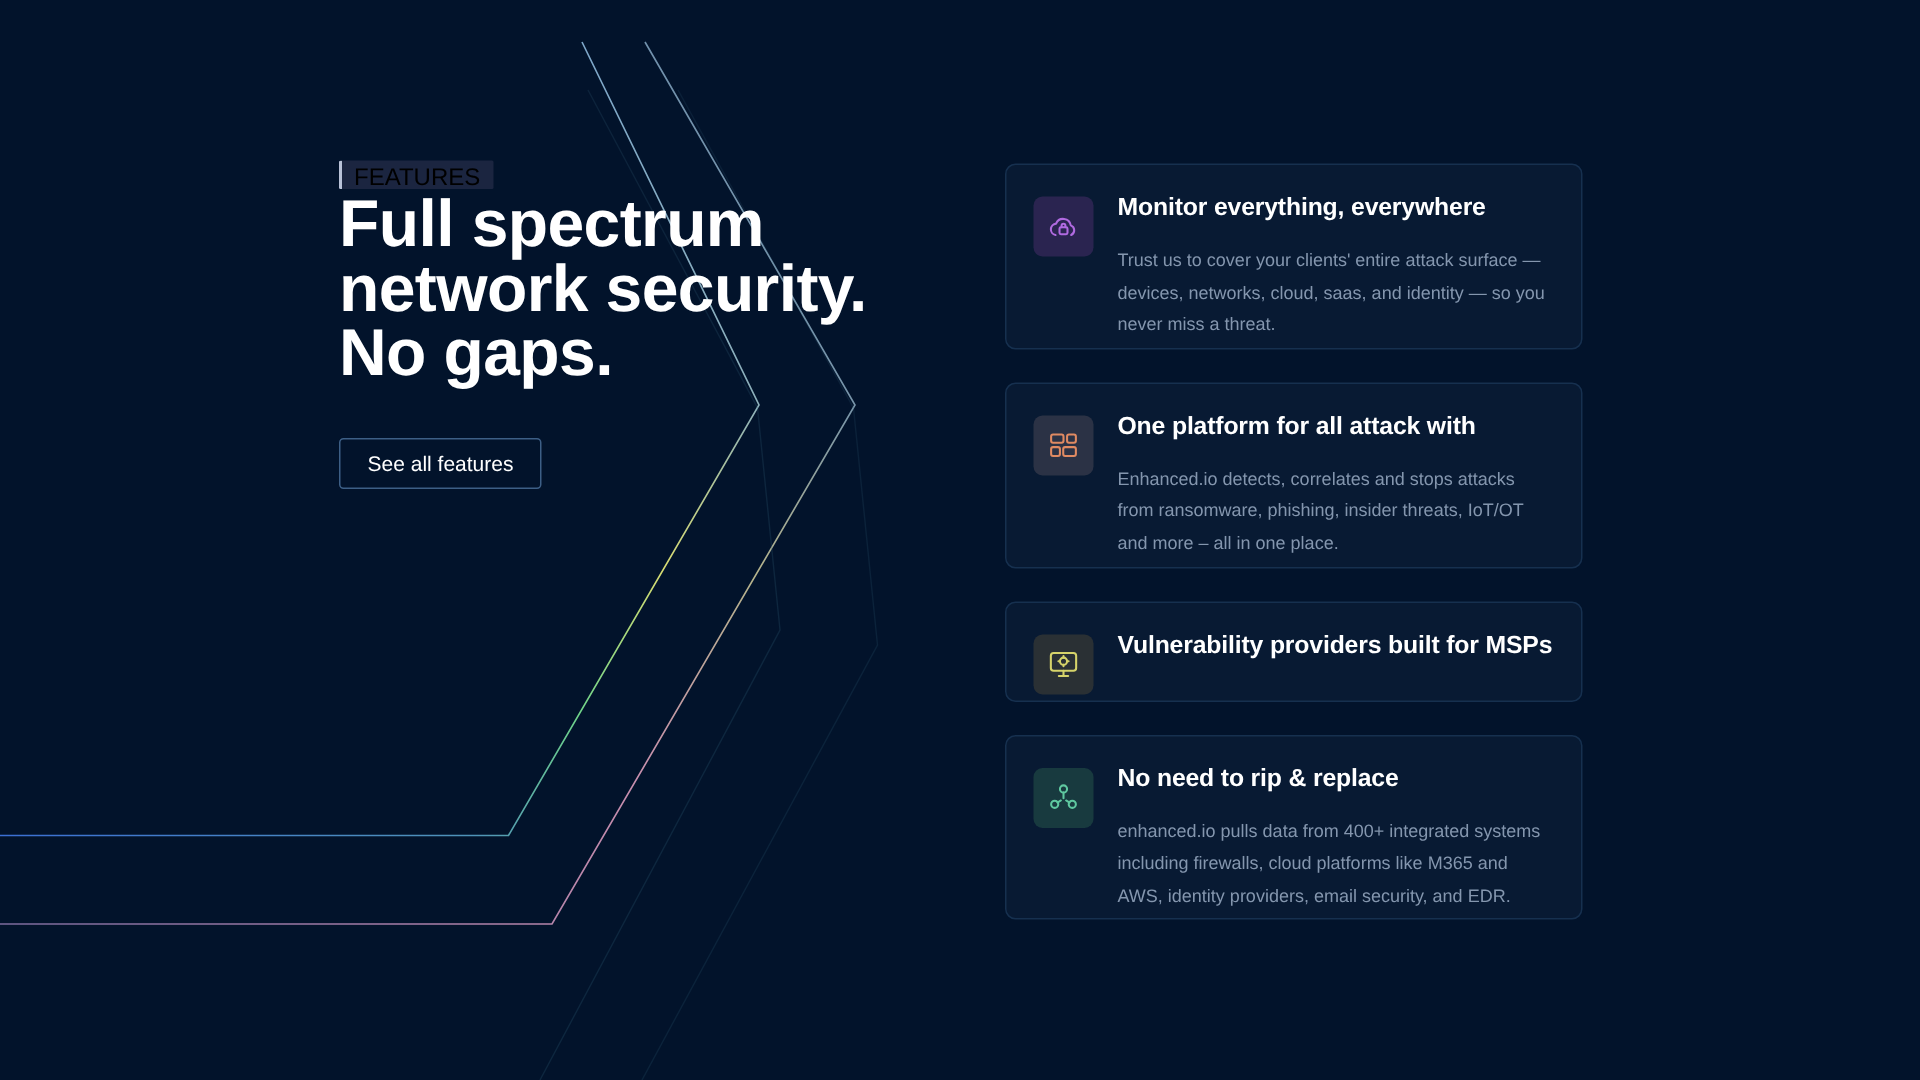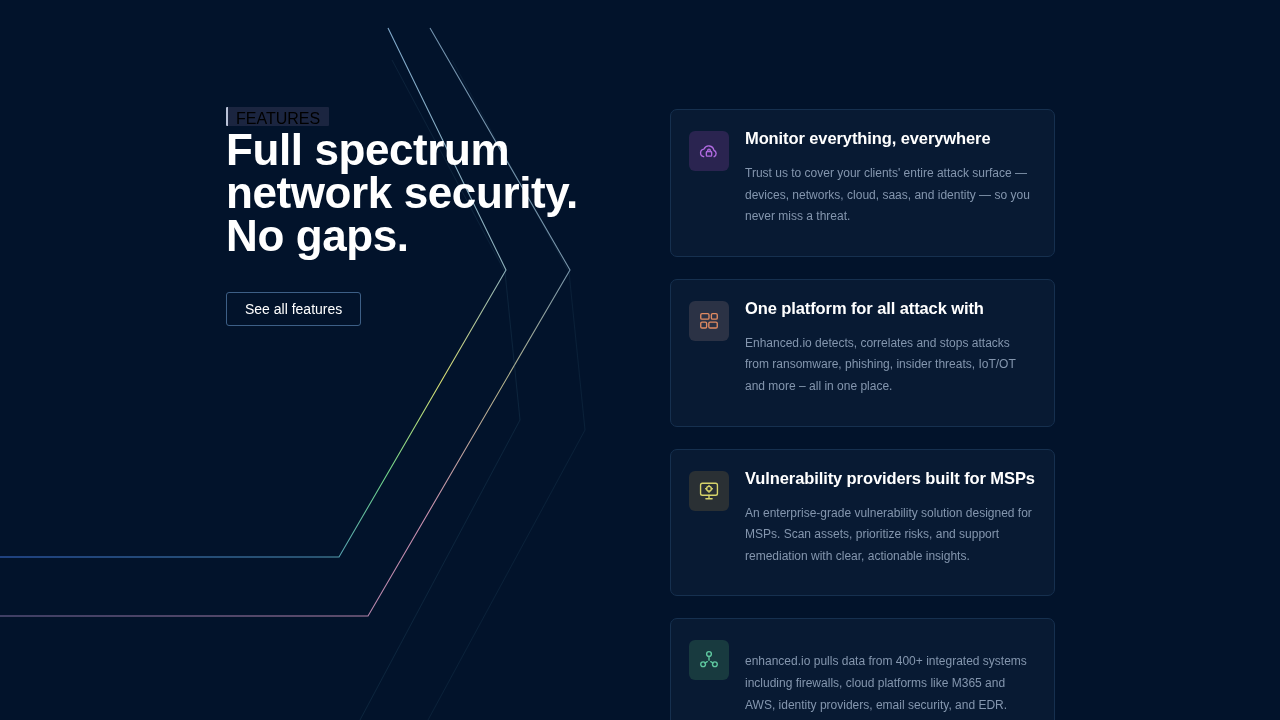--- a/index.html
+++ b/index.html
@@ -84,21 +84,21 @@
     top: 109px;
     width: 385px;
   }
 
   .feature-card {
     display: flex;
     gap: 16px;
     background: #081a33;
     border: 1px solid #16304f;
     border-radius: 7px;
-    padding: 18px 19px 28px 18px;
+    padding: 18px 19px 4px 18px;
     margin-bottom: 22px;
   }
 
   .card-icon-box {
     flex: 0 0 auto;
     width: 40px;
     height: 40px;
     border-radius: 6px;
     display: flex;
     align-items: center;
@@ -207,32 +207,32 @@
       <div class="card-icon-box" style="background: rgb(42, 48, 52);">
         <svg width="22" height="22" viewBox="0 0 24 24" fill="none" stroke="#d6d36a" stroke-width="1.5" stroke-linecap="round" stroke-linejoin="round">
           <rect x="2.8" y="3.6" width="18.4" height="13" rx="2"></rect>
           <circle cx="12" cy="9.6" r="2.6"></circle>
           <path d="M12 7v-1.1M12 13.3v-1.1M9.4 9.6H8.3M15.7 9.6h-1.1"></path>
           <path d="M8.6 20.4h6.8M12 16.6v3.8"></path>
         </svg>
       </div>
       <div class="card-body">
         <div class="card-title">Vulnerability providers built for MSPs</div>
-        <div class="card-desc">An enterprise-grade vulnerability solution designed for MSPs. Scan assets, prioritize risks, and support remediation with clear, actionable insights.</div>
       </div>
     </div>
 
     <div class="feature-card">
       <div class="card-icon-box" style="background: rgb(24, 58, 63);">
         <svg width="22" height="22" viewBox="0 0 24 24" fill="none" stroke="#5fc8a0" stroke-width="1.5" stroke-linecap="round" stroke-linejoin="round">
           <circle cx="12" cy="5.4" r="2.6"></circle>
           <circle cx="5.6" cy="16.6" r="2.6"></circle>
           <circle cx="18.4" cy="16.6" r="2.6"></circle>
           <path d="M12 8v4.2M10.1 13.8 7.6 15.3M13.9 13.8l2.5 1.5"></path>
         </svg>
       </div>
       <div class="card-body">
+        <div class="card-title">No need to rip &amp; replace</div>
         <div class="card-desc">enhanced.io pulls data from 400+ integrated systems including firewalls, cloud platforms like M365 and AWS, identity providers, email security, and EDR.</div>
       </div>
     </div>
 
   </div>
 </div>
 
 </body></html>

